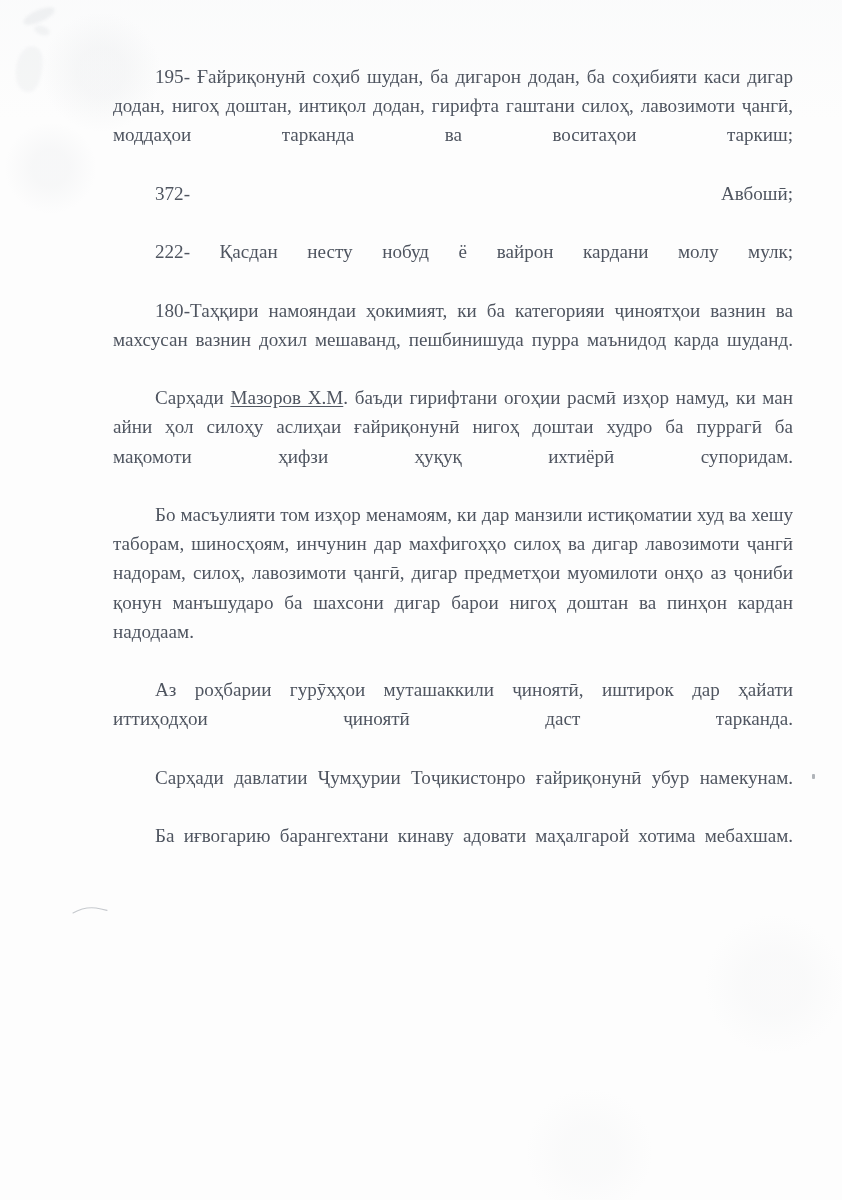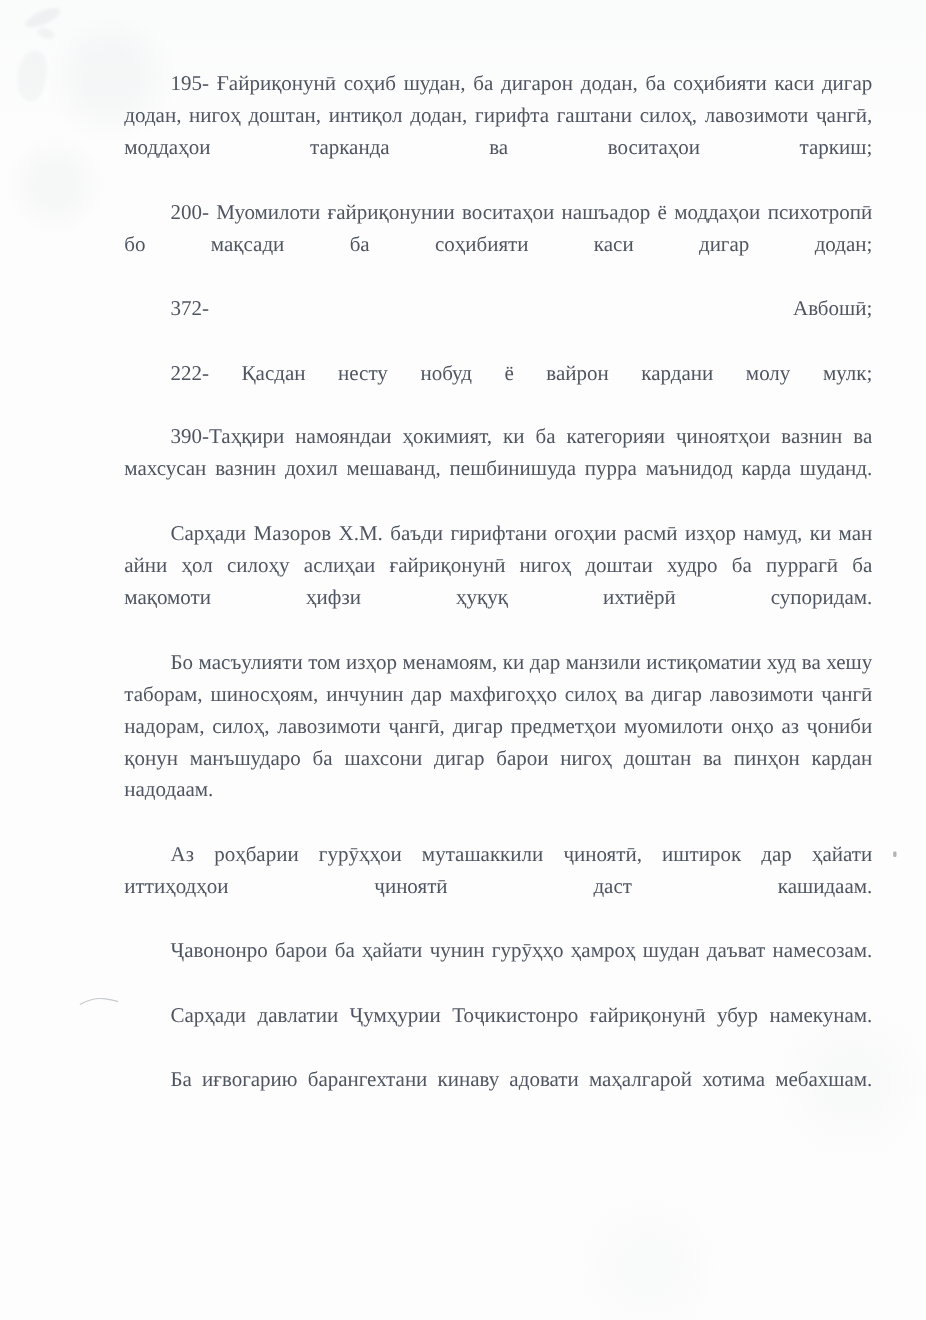--- a/index.html
+++ b/index.html
@@ -104,20 +104,21 @@
     text-align: justify;
   }
   
   #body-text p::after {
     content: "";
     display: inline-block;
     width: 100%;
   }
 
   .name-underline {
+    text-decoration: underline;
     text-underline-offset: 2px;
   }
 
   
   #body-text {
     filter: blur(0.12px);
   }
 </style>
 </head>
 <body>
@@ -135,36 +136,34 @@
       <path d="M1 8 C 8 4, 16 2, 24 3 C 28 3.6, 32 4.6, 35 5.4" fill="none" stroke="#9aa0a8" stroke-width="1.1" stroke-linecap="round"></path>
     </svg>
   </div>
 
   <div id="right-speck"></div>
 
   <div id="body-text">
 
     <p>195- Ғайриқонунӣ соҳиб шудан, ба дигарон додан, ба соҳибияти каси дигар додан, нигоҳ доштан, интиқол додан, гирифта гаштани силоҳ, лавозимоти ҷангӣ, моддаҳои тарканда ва воситаҳои таркиш;</p>
 
-    <p>200- Муомилоти ғайриқонунии воситаҳои нашъадор ё моддаҳои психотропӣ бо мақсади ба соҳибияти каси дигар додан;</p>
 
 
     <p>372- Авбошӣ;</p>
 
     <p>222- Қасдан несту нобуд ё вайрон кардани молу мулк;</p>
 
-    <p>390-Таҳқири намояндаи ҳокимият, ки ба категорияи ҷиноятҳои вазнин ва махсусан вазнин дохил мешаванд, пешбинишуда пурра маънидод карда шуданд.</p>
+    <p>180-Таҳқири намояндаи ҳокимият, ки ба категорияи ҷиноятҳои вазнин ва махсусан вазнин дохил мешаванд, пешбинишуда пурра маънидод карда шуданд.</p>
 
     <p><span>Сарҳади </span><span class="name-underline">Мазоров Х.М</span><span>. баъди гирифтани огоҳии расмӣ изҳор намуд, ки ман айни ҳол силоҳу аслиҳаи ғайриқонунӣ нигоҳ доштаи худро ба пуррагӣ ба мақомоти ҳифзи ҳуқуқ ихтиёрӣ супоридам.</span></p>
 
     <p>Бо масъулияти том изҳор менамоям, ки дар манзили истиқоматии худ ва хешу таборам, шиносҳоям, инчунин дар махфигоҳҳо силоҳ ва дигар лавозимоти ҷангӣ надорам, силоҳ, лавозимоти ҷангӣ, дигар предметҳои муомилоти онҳо аз ҷониби қонун манъшударо ба шахсони дигар барои нигоҳ доштан ва пинҳон кардан надодаам.</p>
 
-    <p>Аз роҳбарии гурӯҳҳои муташаккили ҷиноятӣ, иштирок дар ҳайати иттиҳодҳои ҷиноятӣ даст кашидаам.</p>
+    <p>Аз роҳбарии гурӯҳҳои муташаккили ҷиноятӣ, иштирок дар ҳайати иттиҳодҳои ҷиноятӣ даст тарканда.</p>
 
 
-    <p>Ҷавононро барои ба ҳайати чунин гурӯҳҳо ҳамроҳ шудан даъват намесозам.</p>
 
     <p>Сарҳади давлатии Ҷумҳурии Тоҷикистонро ғайриқонунӣ убур намекунам.</p>
 
     <p>Ба иғвогарию барангехтани кинаву адовати маҳалгарой хотима мебахшам.</p>
 
   </div>
 </div>
 
 </body></html>

